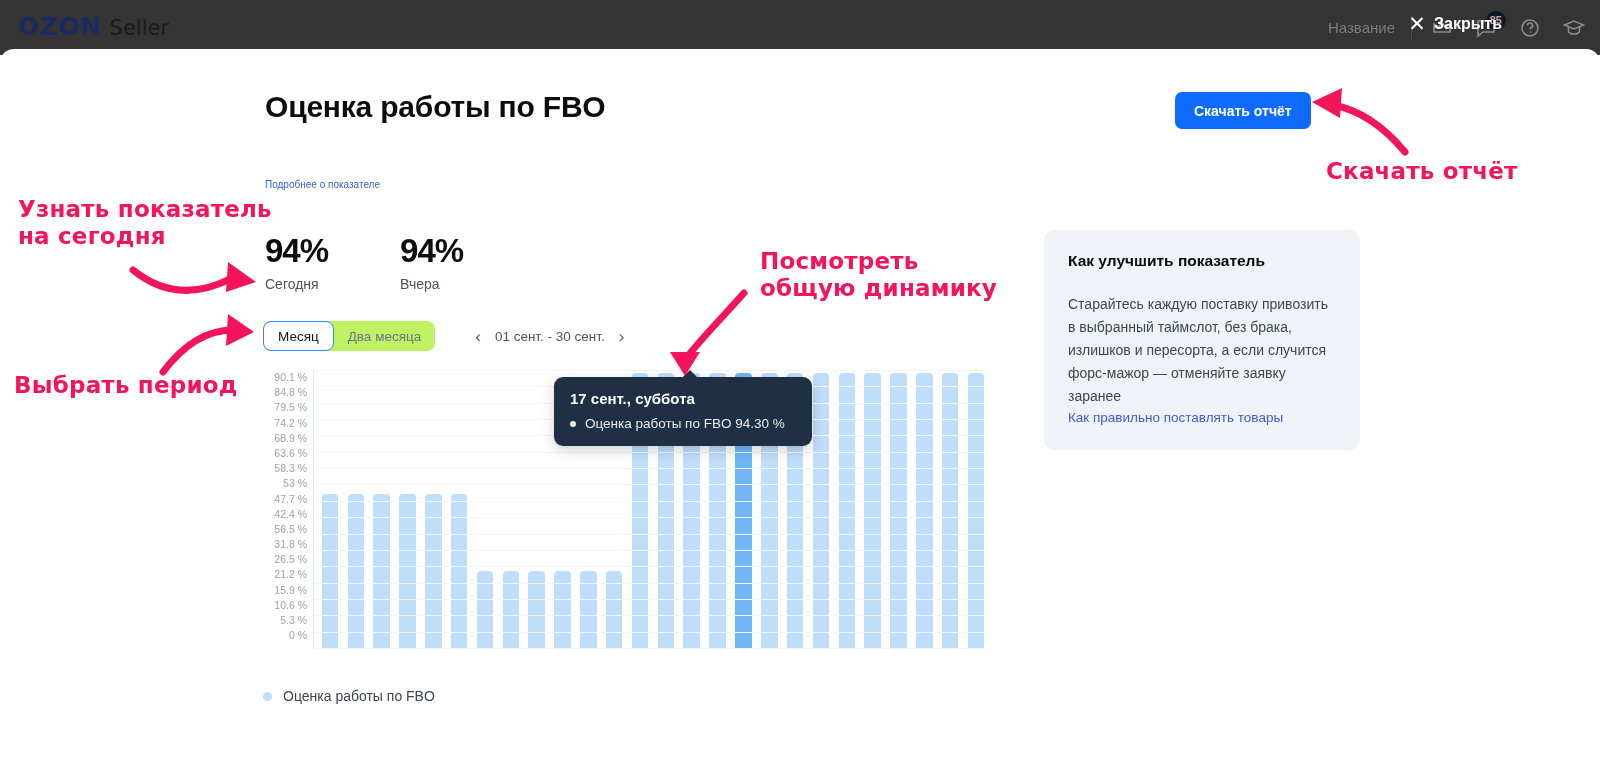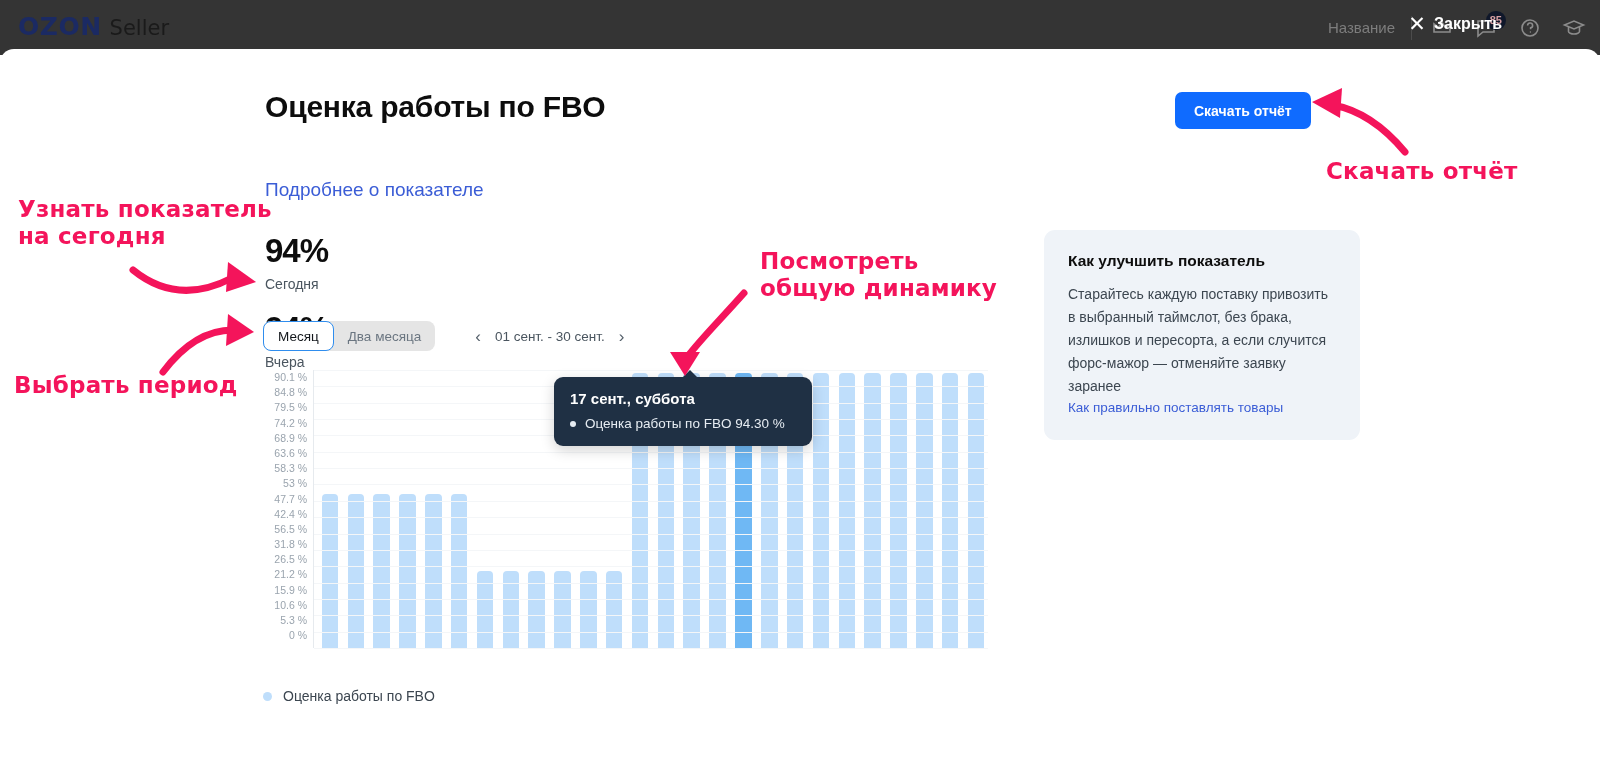--- a/index.html
+++ b/index.html
@@ -44,37 +44,37 @@
 
   
   .page {
     position: absolute; left: 0; top: 49px; width: 1600px; height: 731px;
     background: #fff; border-radius: 14px 14px 0 0;
   }
 
   
   .title { position: absolute; left: 265px; top: 90px; font-size: 30px; font-weight: bold; color: #0d0d0d; letter-spacing: -.2px; }
   .desc { position: absolute; left: 265px; top: 128px; width: 770px; font-size: 14.5px; line-height: 22px; color: #3c4650; }
-  .more-link { position: absolute; left: 265px; top: 179px; font-size: 19px; color: #3b5dd6; cursor: pointer; }
+  .more-link { position: absolute; left: 265px; top: 179px; font-size: 10px; color: #3b5dd6; cursor: pointer; }
 
   .dl-btn {
     position: absolute; left: 1175px; top: 92px; height: 37px; padding: 0 19px;
     background: #0f6bff; color: #fff; border: none; border-radius: 7px;
     font-size: 14px; font-weight: bold; cursor: pointer;
     font-family: "Liberation Sans", sans-serif;
   }
 
   
-  .metrics { position: absolute; left: 265px; top: 232px; display: flex; gap: 18px; flex-direction: column; }
+  .metrics { position: absolute; left: 265px; top: 232px; display: flex; gap: 72px; }
   .metric-val { font-size: 33px; font-weight: bold; color: #0d0d0d; letter-spacing: -1px; }
   .metric-lbl { margin-top: 6px; font-size: 14px; color: #4a555f; }
 
   
   .controls { position: absolute; left: 263px; top: 321px; display: flex; align-items: center; }
-  .seg { display: flex; background: #e5e5e5; border-radius: 8px; height: 30px; }
+  .seg { display: flex; background: #bef264; border-radius: 8px; height: 30px; }
   .seg-item { height: 30px; padding: 0 14px; display: flex; align-items: center; font-size: 13.5px; color: #6b7681; cursor: pointer; border-radius: 8px; }
   .seg-item.active { background: #fff; color: #12161b; border: 1.6px solid #2f8dee; }
   .range { display: flex; align-items: center; gap: 14px; margin-left: 40px; color: #4a555f; font-size: 13.5px; }
   .range .arrow { font-size: 17px; color: #55606b; cursor: pointer; line-height: 1; }
 
   
   .chart-area { position: absolute; left: 263px; top: 365px; width: 730px; height: 300px; }
   .y-labels { position: absolute; left: 0; top: 7px; width: 44px; text-align: right; }
   .y-labels div { font-size: 10.5px; color: #9aa4ae; height: 15.2px; line-height: 11px; }
   .plot { position: absolute; left: 50px; top: 5px; width: 675px; height: 278px; border-left: 1px solid #e6eaee; }
@@ -104,21 +104,21 @@
   .tt-title { color: #fff; font-size: 15px; font-weight: bold; }
   .tt-row { margin-top: 9px; display: flex; align-items: center; gap: 9px; color: #e6ecf2; font-size: 13.5px; }
   .tt-dot { width: 6px; height: 6px; border-radius: 50%; background: #e6ecf2; }
 
   
   .card {
     position: absolute; left: 1044px; top: 230px; width: 316px; padding: 22px 24px 24px 24px;
     background: #eff3f8; border-radius: 11px;
   }
   .card-title { font-size: 15.5px; font-weight: bold; color: #0d0d0d; }
-  .card-body { margin-top: 13px; font-size: 14px; line-height: 23px; color: #3c4650; }
+  .card-body { margin-top: 23px; font-size: 14px; line-height: 23px; color: #3c4650; }
   .card-link { margin-top: 18px; font-size: 13.5px; color: #3b5dd6; cursor: pointer; }
 
   
   .anno { position: absolute; color: #f4145b; font-weight: bold; letter-spacing: .2px; line-height: 1.18; z-index: 30;
           font-family: "DejaVu Sans", sans-serif; }
   .anno-1 { left: 18px; top: 196px; font-size: 23px; }
   .anno-2 { left: 14px; top: 372px; font-size: 23px; }
   .anno-3 { left: 760px; top: 248px; font-size: 23px; }
   .anno-4 { left: 1326px; top: 158px; font-size: 23px; }
   .arrow-svg { position: absolute; z-index: 29; }

